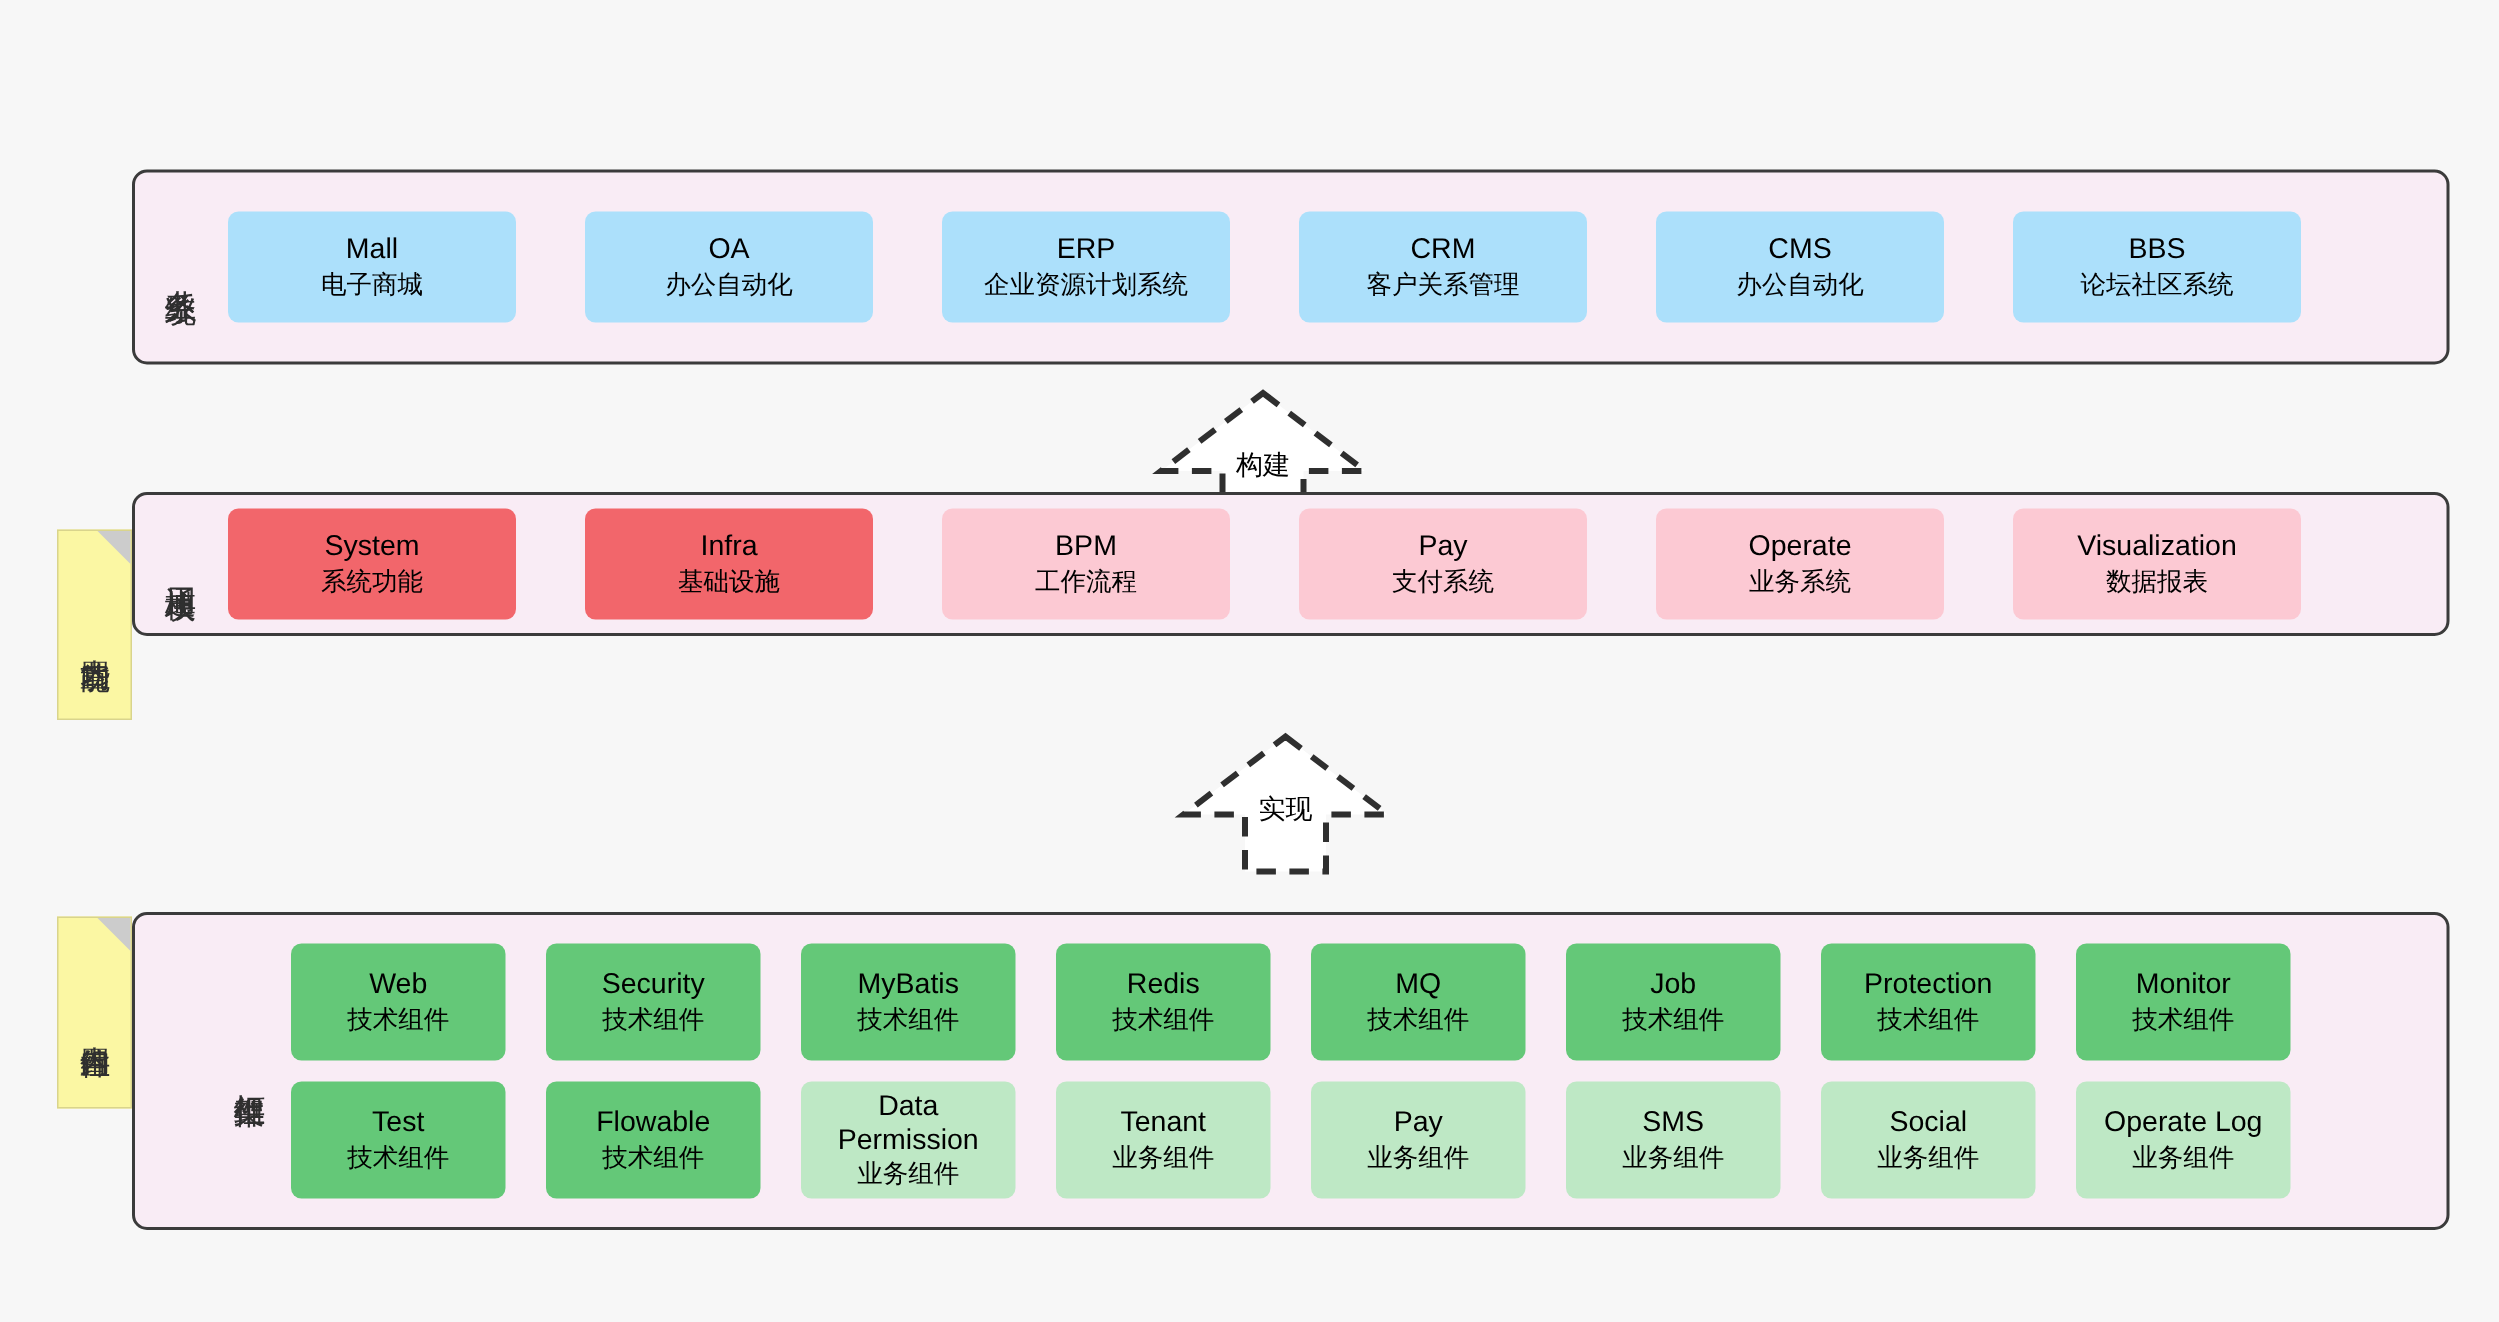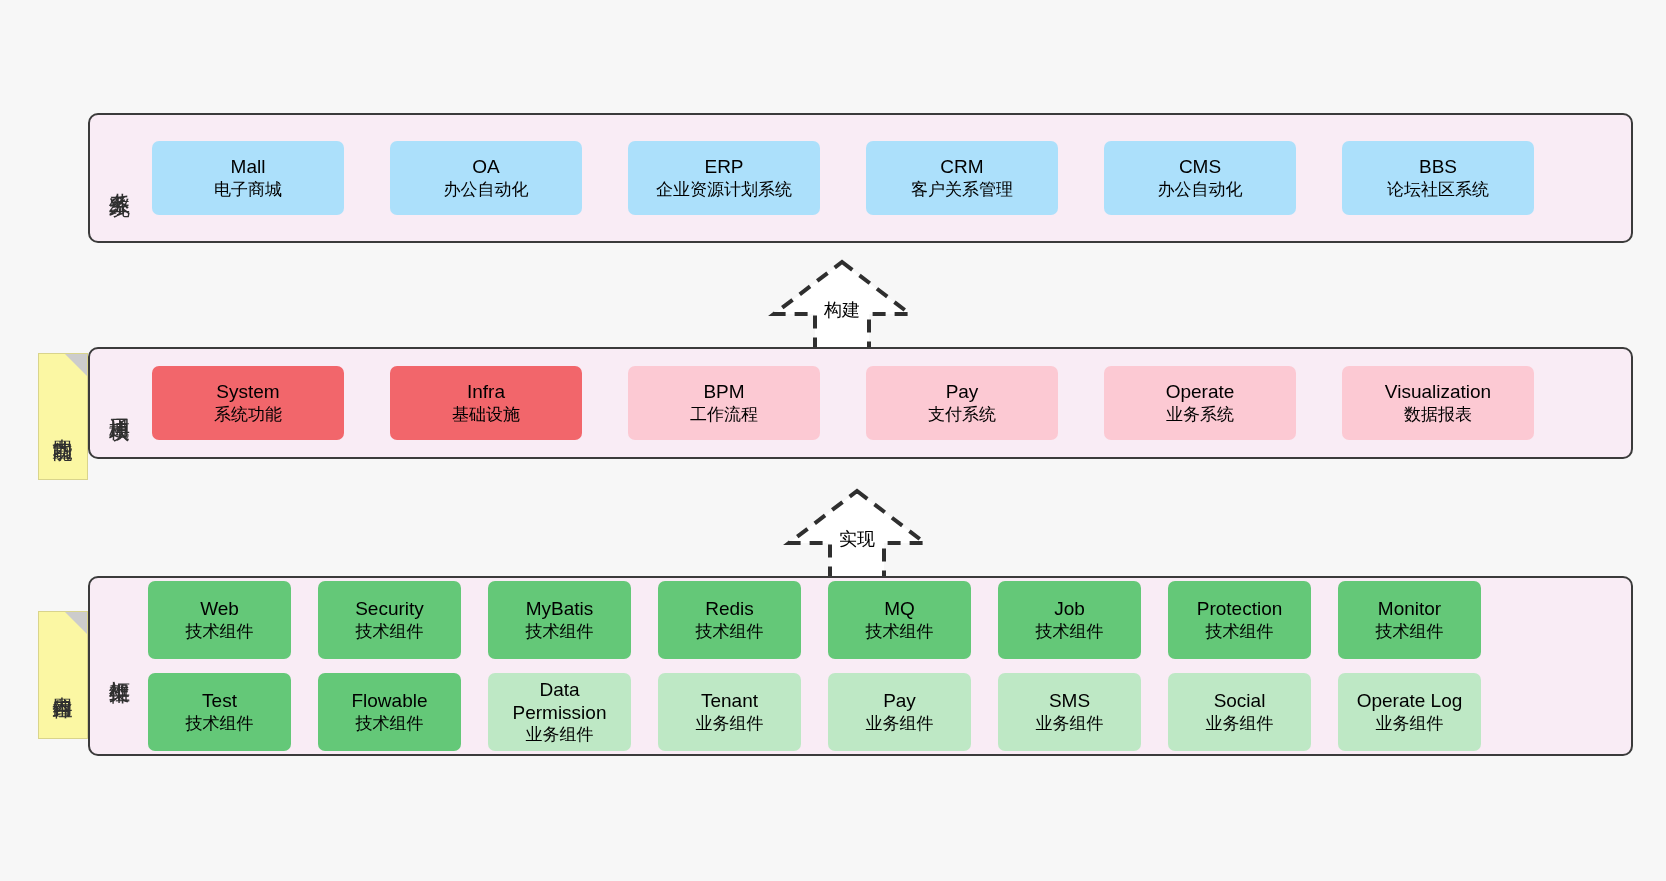--- a/index.html
+++ b/index.html
@@ -78,26 +78,26 @@
   .c-pink  { background: #fcc9d3; }
   .c-green { background: #64c878; }
   .c-lgreen{ background: #bee8c5; }
 
   
   #layer-business { left: 88px; top: 113px; width: 1545px; height: 130px; }
   #layer-business .layer-body { justify-content: flex-start; gap: 46px; padding-left: 14px; }
   #layer-business .card { width: 192px; height: 74px; }
 
   
-  #layer-modules { left: 88px; top: 347px; width: 1545px; height: 112px; }
+  #layer-modules { left: 88px; top: 328px; width: 1545px; height: 96px; }
   #layer-modules .layer-body { justify-content: flex-start; gap: 46px; padding-left: 14px; }
   #layer-modules .card { width: 192px; height: 74px; }
 
   
-  #layer-framework { left: 88px; top: 576px; width: 1545px; height: 180px; }
+  #layer-framework { left: 88px; top: 608px; width: 1545px; height: 212px; padding-left: 46px; }
   #layer-framework .layer-body {
     flex-direction: column;
     justify-content: center;
     align-items: stretch;
     gap: 14px;
     padding: 10px 14px 10px 10px;
   }
   .fw-row { display: flex; gap: 27px; }
   .fw-row .card { width: 143px; height: 78px; }
 

